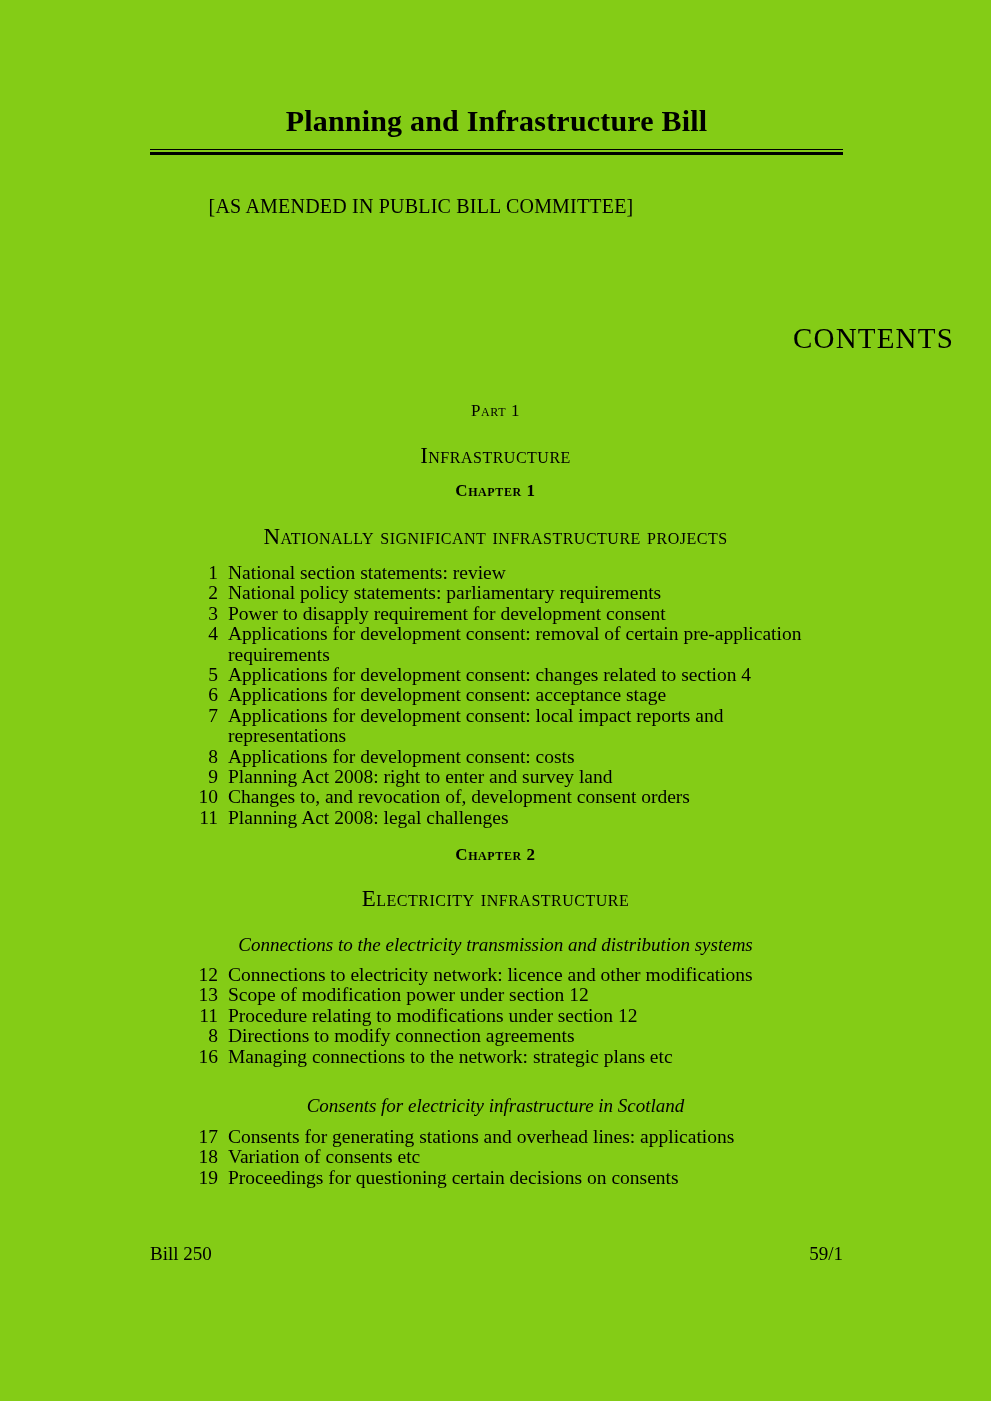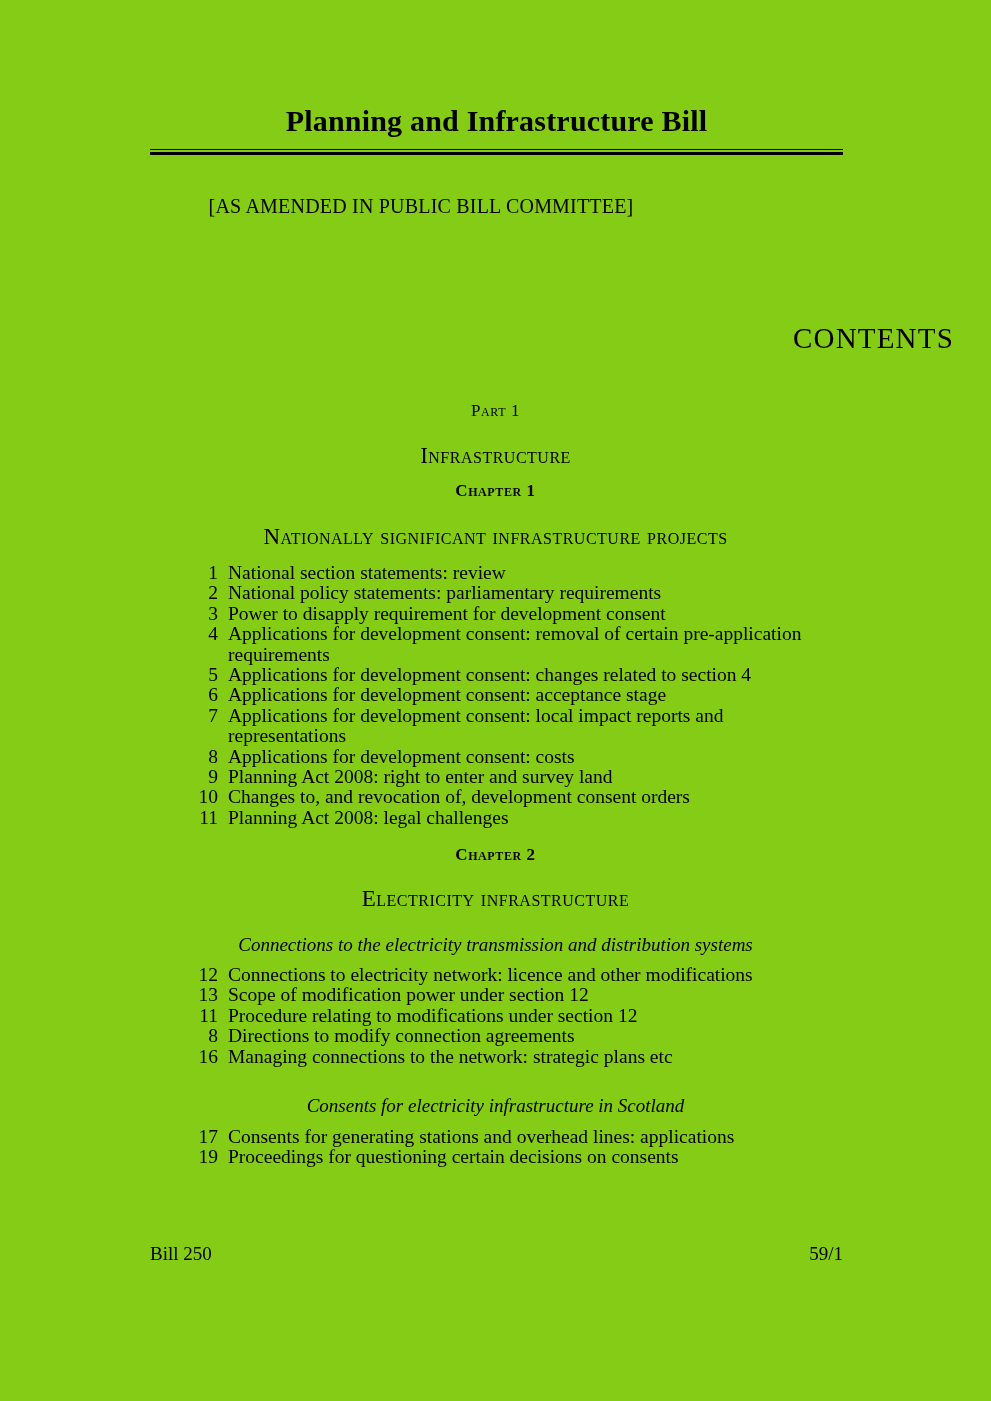--- a/index.html
+++ b/index.html
@@ -243,20 +243,24 @@
       </div>
     </div>
 
   <div class="ctr cross-head" style="top:1095px;">Consents for electricity infrastructure in Scotland</div>
   <div class="toc" id="toc-ch2b" style="top:1127px;">
       <div class="toc-row">
         <div class="toc-num toc-num-pad">17</div>
         <div class="toc-text">Consents for generating stations and overhead lines: applications</div>
       </div>
       <div class="toc-row">
+        <div class="toc-num toc-num-pad">18</div>
+        <div class="toc-text">Variation of consents etc</div>
+      </div>
+      <div class="toc-row">
         <div class="toc-num toc-num-pad">19</div>
         <div class="toc-text">Proceedings for questioning certain decisions on consents</div>
       </div>
     </div>
 
   <div class="footer">
     <div>Bill 250</div>
     <div>59/1</div>
   </div>
 

